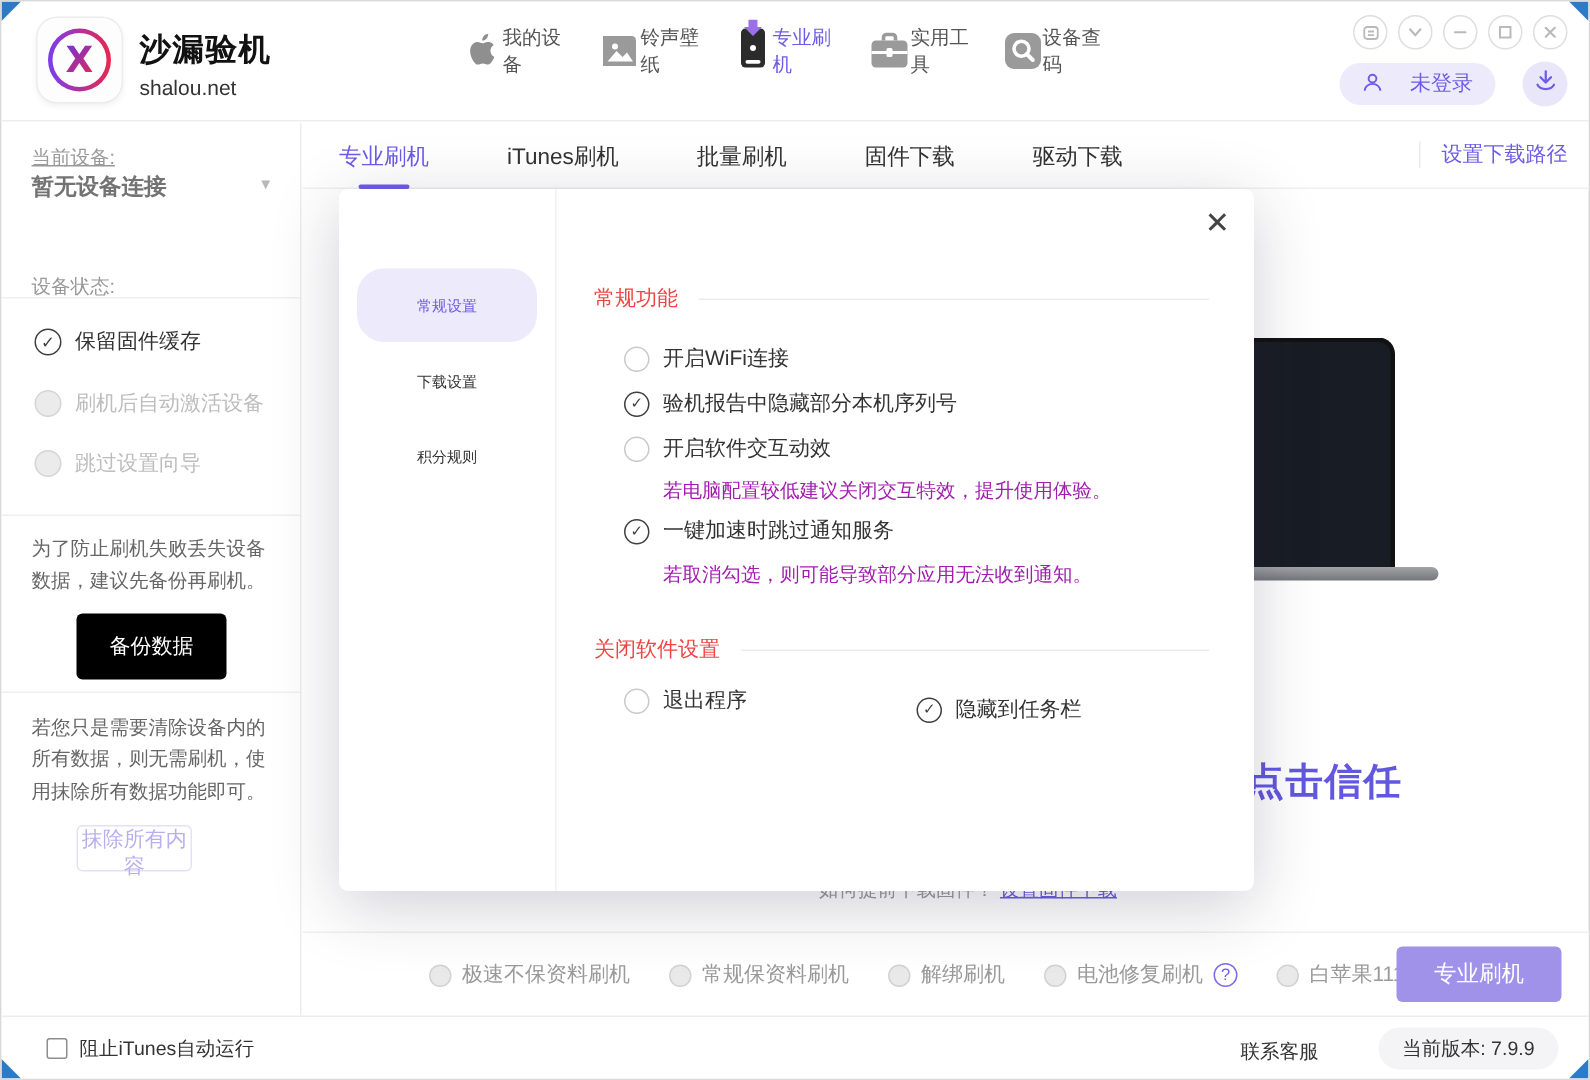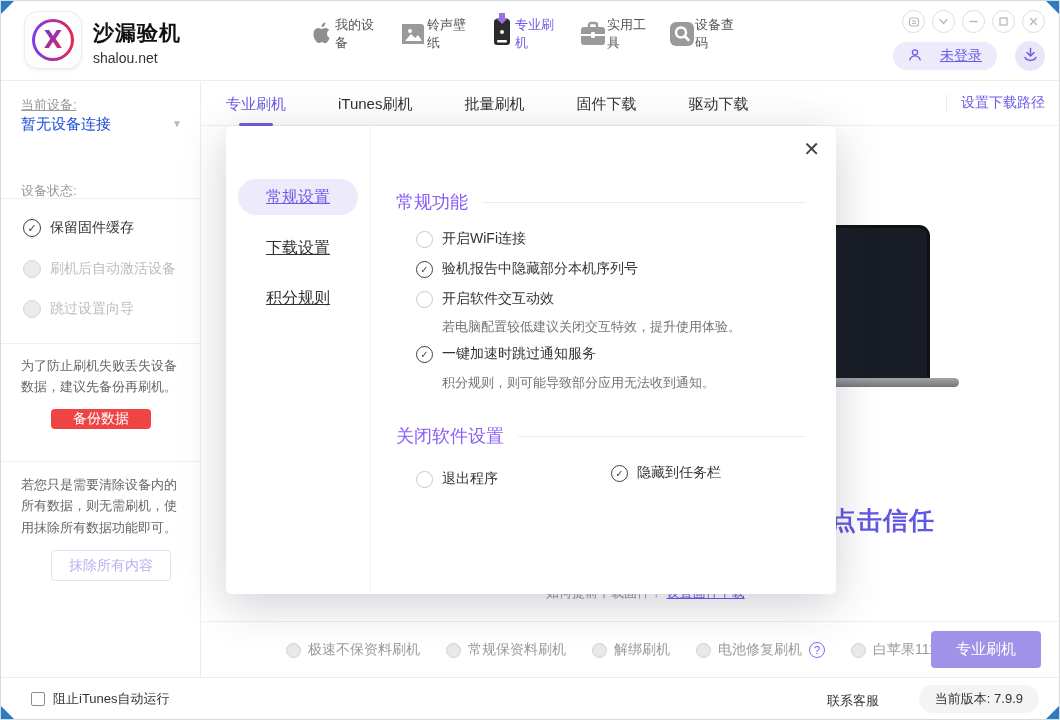--- a/index.html
+++ b/index.html
@@ -25,41 +25,41 @@
   .app-title .domain { font-size:14px; color:#333; margin-top:3px; }
 
   .nav { position:absolute; left:308px; top:9px; display:flex; }
   .nav-item { width:72px; margin-right:18px; display:flex; flex-direction:row; align-items:center; cursor:pointer; }
   .nav-item .nico { height:32px; display:flex; align-items:flex-end; justify-content:center; }
   .nav-item .nlabel { font-size:13px; color:#555; margin-top:6px; }
   .nav-item.active .nlabel { color:#6c5ce7; }
 
   .winctl { position:absolute; right:16px; top:9px; display:flex; gap:7px; }
   .wbtn { width:23px; height:23px; border-radius:50%; border:1px solid #dedede; background:#fff; display:flex; align-items:center; justify-content:center; color:#b9b9b9; cursor:pointer; }
-  .login-pill { position:absolute; right:64px; top:41px; height:28px; padding:0 15px; background:#edebfb; border-radius:15px; display:flex; align-items:center; gap:18px; color:#6c5ce7; font-size:14px; cursor:pointer;text-decoration:underline; }
+  .login-pill { position:absolute; right:64px; top:41px; height:28px; padding:0 15px; background:#edebfb; border-radius:15px; display:flex; align-items:center; gap:18px; color:#6c5ce7; font-size:14px; cursor:pointer; }
   .dl-circle { position:absolute; right:16px; top:40px; width:30px; height:30px; border-radius:50%; background:#e9e6fa; display:flex; align-items:center; justify-content:center; cursor:pointer; }
 
   
   .sidebar { position:absolute; left:0; top:81px; width:200px; height:595px; border-right:1px solid #ededed; background:#fff; }
   .sb-label { font-size:13px; color:#999; }
   .sb-device-label { position:absolute; left:20px; top:14px;text-decoration:underline; }
-  .sb-device-value { position:absolute; left:20px; top:33px; font-size:15px; font-weight:normal; color:#1d4ed8; }
+  .sb-device-value { position:absolute; left:20px; top:33px; font-size:15px; font-weight:bold; color:#737373; }
   .sb-caret { position:absolute; right:18px; top:36px; font-size:10px; color:#b8b8b8; cursor:pointer; }
   .sb-status-label { position:absolute; left:20px; top:84px;margin-top:16px; }
   .sb-div { position:absolute; left:0; width:200px; border-top:1px solid #efefef; }
   .sb-opt { position:absolute; left:22px; display:flex; align-items:center; gap:9px; font-size:14px; cursor:pointer; }
   .ck { width:18px; height:18px; border-radius:50%; flex:0 0 18px; display:flex; align-items:center; justify-content:center; font-size:11px; }
   .ck.on { border:1.5px solid #3f3f3f; color:#3f3f3f; background:#fff; }
   .ck.off { border:1.5px solid #c9c9c9; color:transparent; background:#fff; }
   .ck.dis { border:1px solid #d5d5d5; background:#ebebeb; color:transparent; }
   .sb-opt .t-on { color:#333; }
   .sb-opt .t-dis { color:#bdbdbd; }
   .sb-tip { position:absolute; left:20px; width:164px; font-size:13px; color:#666; line-height:1.65; }
-  .btn-backup { position:absolute; left:50px; top:327px; width:100px; height:20px; background:#ef4444; border:none; border-radius:4px; color:#fff; font-size:14px; cursor:pointer; }
-  .btn-erase { position:absolute; left:50px; top:468px; width:120px; height:31px; background:#fff; border:1px solid #e3e0f7; border-radius:4px; color:#b9aff0; font-size:14px; cursor:pointer; }
+  .btn-backup { position:absolute; left:50px; top:327px; width:100px; height:44px; background:#000000; border:none; border-radius:4px; color:#fff; font-size:14px; cursor:pointer; }
+  .btn-erase { position:absolute; left:50px; top:468px; width:77px; height:31px; background:#fff; border:1px solid #e3e0f7; border-radius:4px; color:#b9aff0; font-size:14px; cursor:pointer; }
 
   
   .tabbar { position:absolute; left:201px; top:81px; width:859px; height:44px; border-bottom:1px solid #efefef; background:#fff; }
   .tabs { position:absolute; left:24px; top:0; height:44px; display:flex; align-items:center; gap:52px; }
   .tab { font-size:15px; color:#333; cursor:pointer; position:relative; height:44px; display:flex; align-items:center; }
   .tab.active { color:#6c5ce7; }
   .tab.active::after { content:""; position:absolute; left:50%; transform:translateX(-50%); bottom:0; width:34px; height:3px; background:#6c5ce7; border-radius:2px; }
   .set-path { position:absolute; right:16px; top:12px; font-size:14px; color:#6c5ce7; cursor:pointer; padding-left:14px; border-left:1px solid #ececec; }
 
   
@@ -80,29 +80,29 @@
   
   .statusbar { position:absolute; left:0; top:676px; width:1060px; height:44px; border-top:1px solid #ededed; background:#fff; }
   .itunes-chk { position:absolute; left:30px; top:12px; display:flex; align-items:center; gap:8px; font-size:13px; color:#333; cursor:pointer; }
   .sqbox { width:14px; height:14px; border:1px solid #8d8d8d; background:#fff; border-radius:2px; }
   .contact { position:absolute; right:182px; top:14px; font-size:13px; color:#333; cursor:pointer; }
   .version-pill { position:absolute; right:22px; top:7px; height:28px; padding:0 16px; background:#f4f4f6; border-radius:15px; display:flex; align-items:center; font-size:13px; color:#333; }
 
   
   .modal { position:absolute; left:225px; top:125px; width:610px; height:468px; background:#fff; border-radius:6px; box-shadow:0 10px 45px rgba(40,40,70,.22); z-index:20; }
   .m-left { position:absolute; left:0; top:0; width:145px; height:468px; border-right:1px solid #f1f1f1; }
-  .m-tab { position:absolute; left:12px; width:120px; height:36px; display:flex; align-items:center; justify-content:center; font-size:16px; color:#333; cursor:pointer; border-radius:18px;text-decoration:underline; }
+  .m-tab { position:absolute; left:12px; width:120px; height:49px; display:flex; align-items:center; justify-content:center; font-size:10px; color:#333; cursor:pointer; border-radius:18px; }
   .m-tab.active { background:#edeafb; color:#6c5ce7; }
   .m-close { position:absolute; right:16px; top:13px; font-size:20px; color:#444; cursor:pointer; line-height:1; font-weight:300; }
   .m-sect { position:absolute; left:170px; right:30px; display:flex; align-items:center; gap:14px; }
-  .m-sect .st { font-size:18px; color:#8b5cf6; white-space:nowrap; }
+  .m-sect .st { font-size:14px; color:#ef4444; white-space:nowrap; }
   .m-sect .sline { flex:1; height:1px; background:#ececec; }
   .m-item { position:absolute; left:190px; display:flex; align-items:center; gap:9px; font-size:14px; color:#333; cursor:pointer; }
   .m-item .ck { width:17px; height:17px; flex-basis:17px; font-size:10px; }
-  .m-hint { position:absolute; left:216px; font-size:13px; color:#737373; }
+  .m-hint { position:absolute; left:216px; font-size:13px; color:#a21caf; }
 </style>
 </head>
 <body>
 
 <div id="app">
 
   <div class="corner tl"></div>
   <div class="corner tr"></div>
   <div class="corner bl"></div>
   <div class="corner br"></div>
@@ -333,28 +333,28 @@
     </div>
     <div class="m-item" style="top:164px">
       <span class="ck off"></span>
       <span>开启软件交互动效</span>
     </div>
     <div class="m-hint" style="top:192px">若电脑配置较低建议关闭交互特效，提升使用体验。</div>
     <div class="m-item" style="top:219px">
       <span class="ck on">✓</span>
       <span>一键加速时跳过通知服务</span>
     </div>
-    <div class="m-hint" style="top:248px">积分规则，则可能导致部分应用无法收到通知。</div>
+    <div class="m-hint" style="top:248px">若取消勾选，则可能导致部分应用无法收到通知。</div>
 
     <div class="m-sect" style="top:298px">
       <span class="st">关闭软件设置</span>
       <span class="sline"></span>
     </div>
 
-    <div class="m-item" style="top:344px">
+    <div class="m-item" style="top:332px">
       <span class="ck off"></span>
       <span>退出程序</span>
     </div>
     <div class="m-item" style="top:338px; left:385px">
       <span class="ck on">✓</span>
       <span>隐藏到任务栏</span>
     </div>
   </div>
 
 </div>

